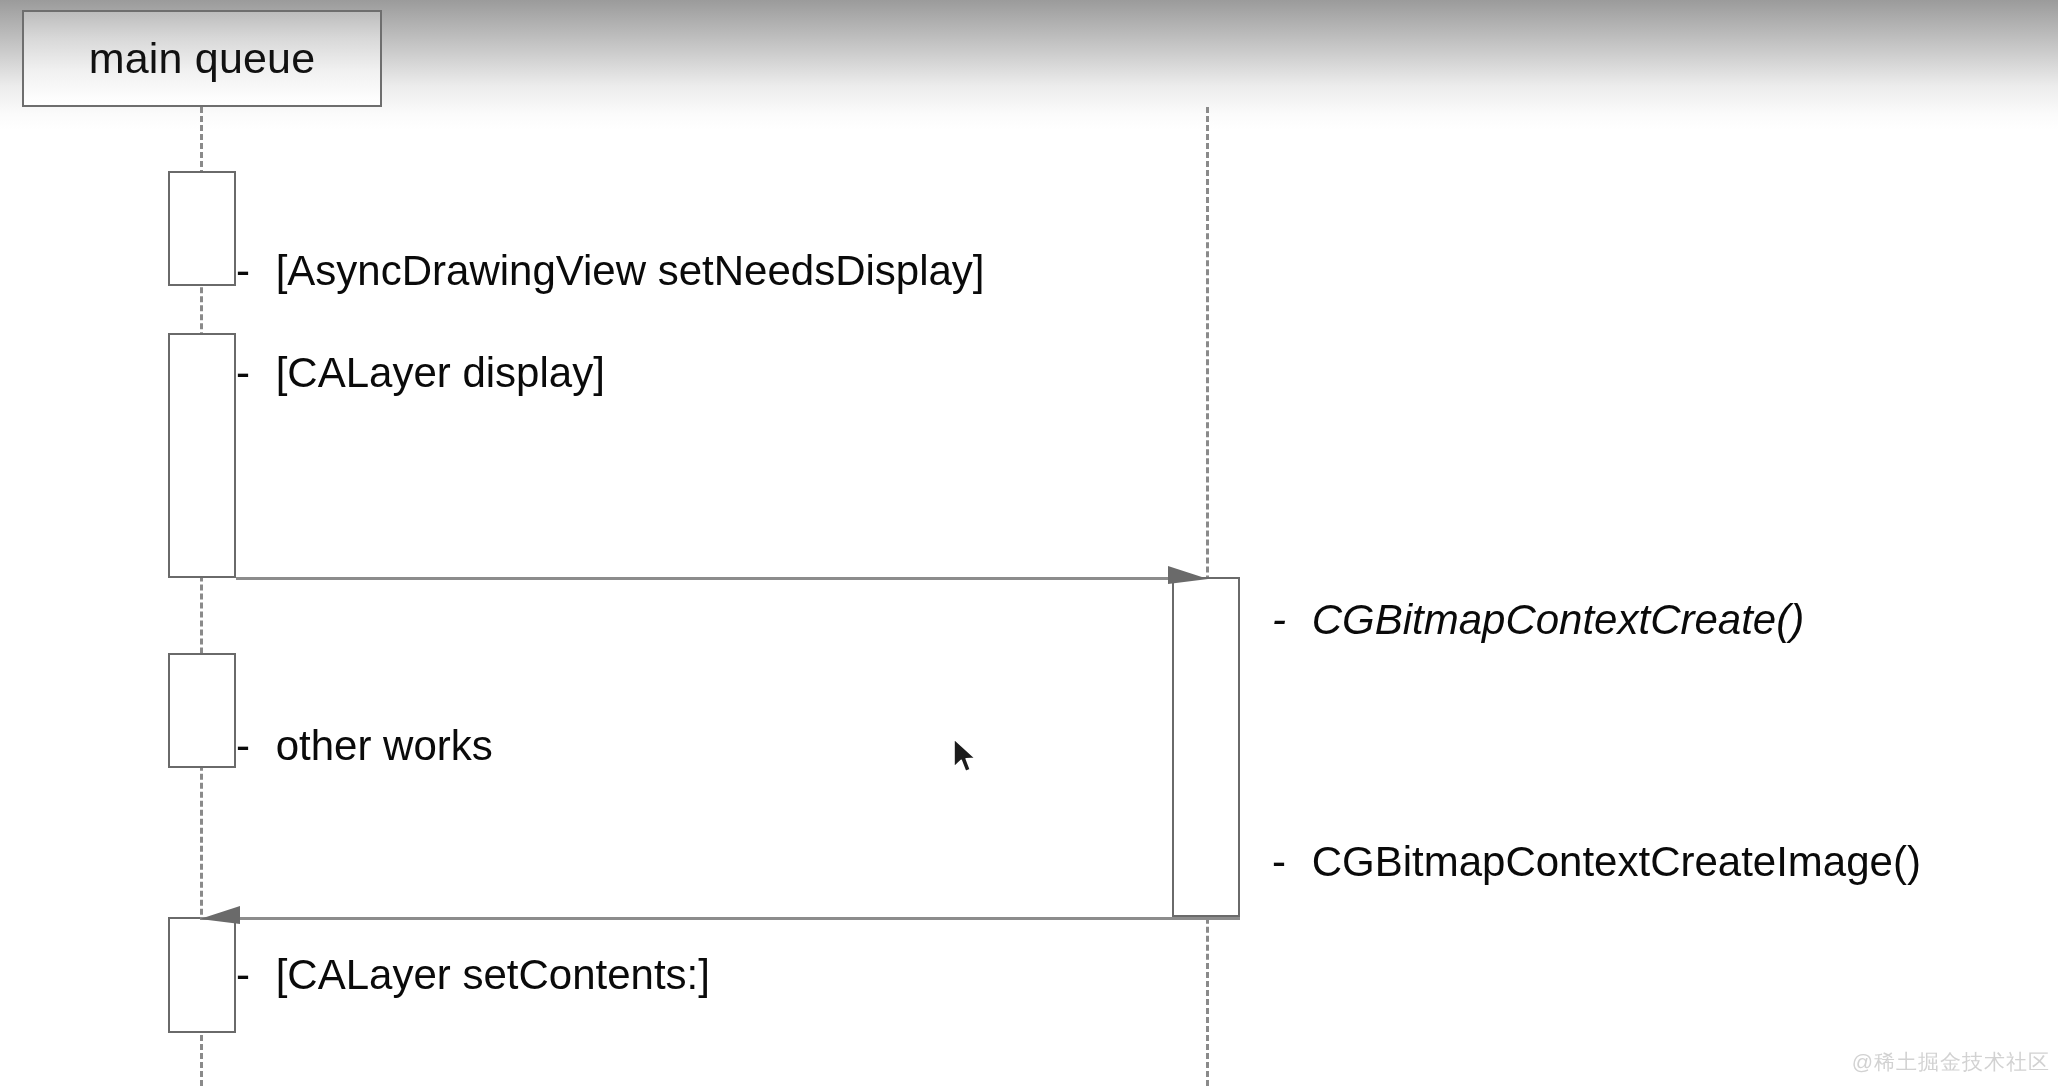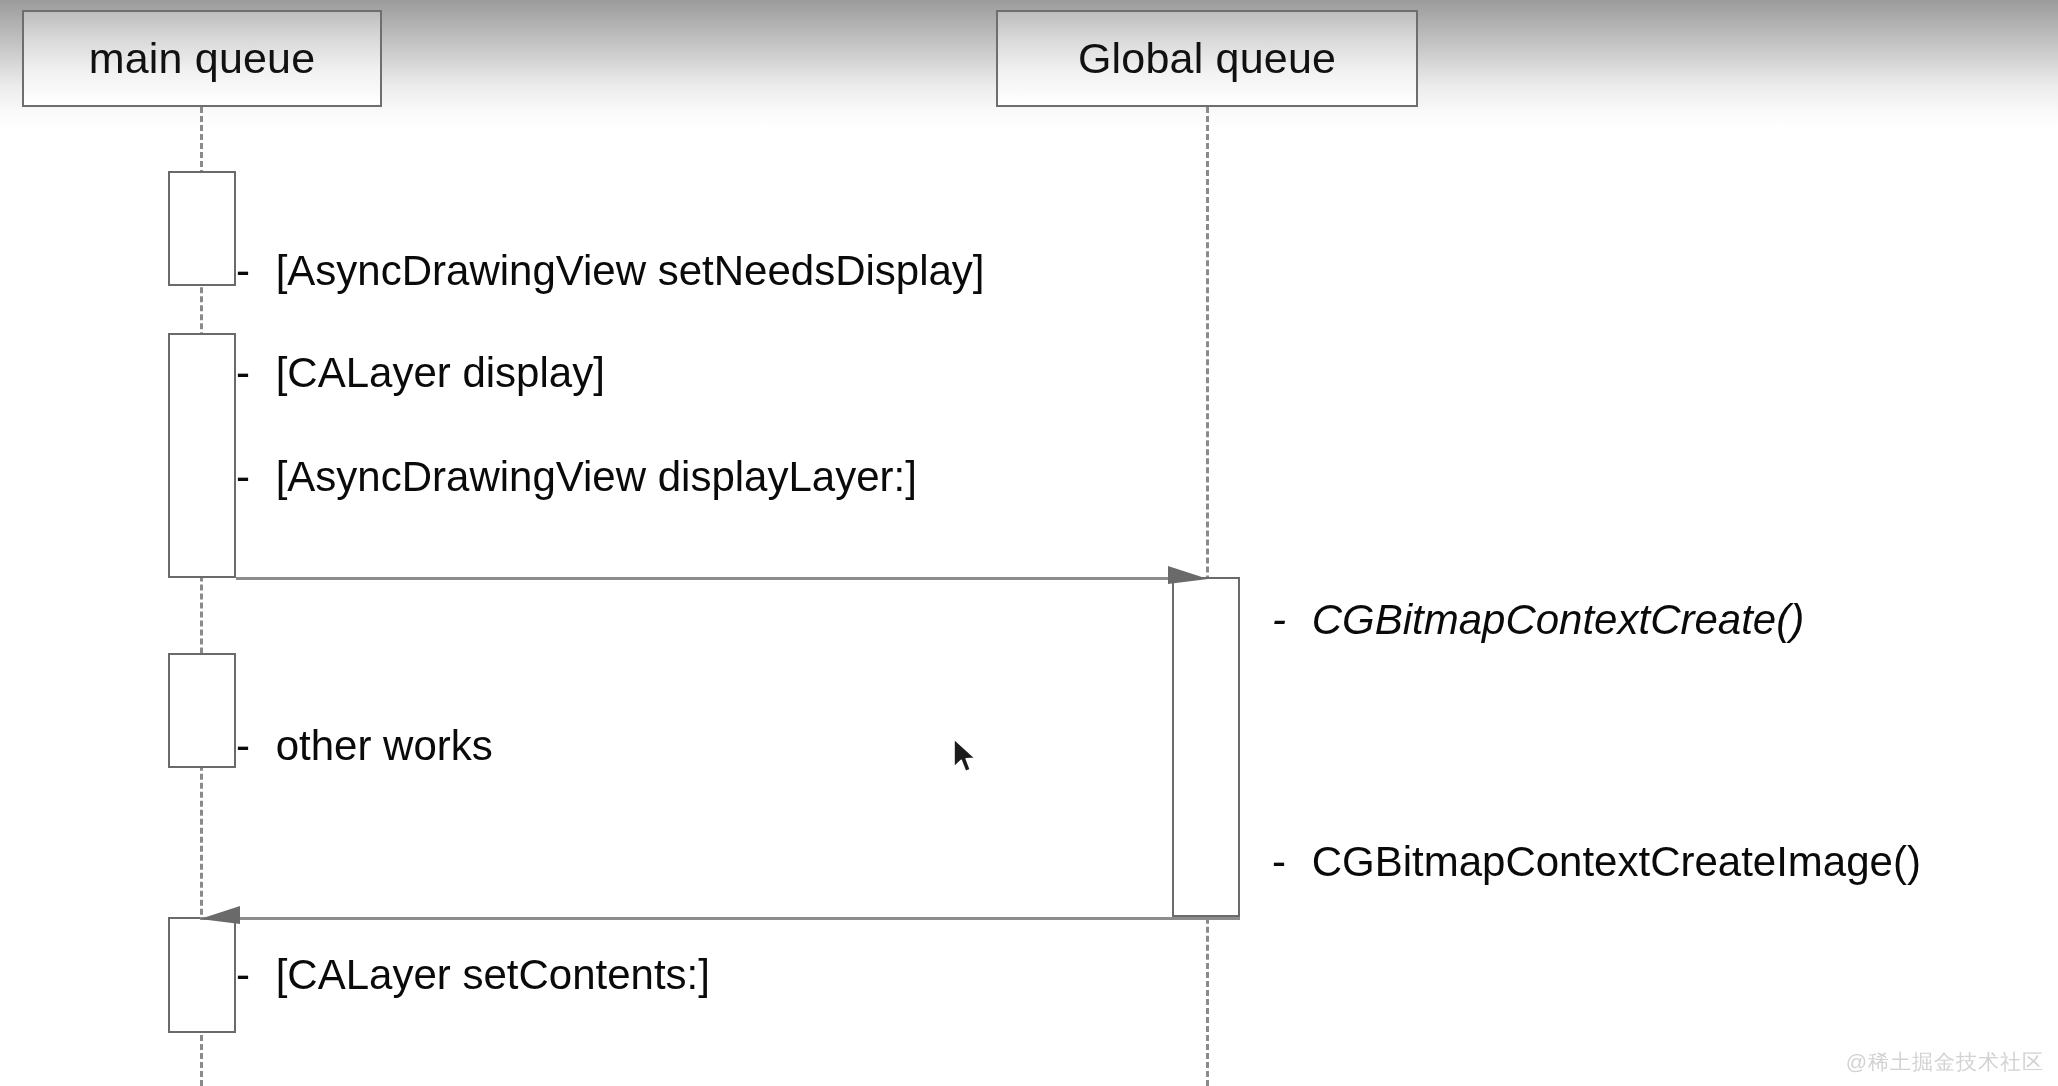--- a/index.html
+++ b/index.html
@@ -90,42 +90,39 @@
   
   #cursor {
     position: absolute;
     width: 26px;
     height: 38px;
     pointer-events: none;
   }
   
   #watermark {
     position: absolute;
-    right: 14px;
+    right: 8px;
     bottom: 10px;
     font-size: 21px;
     color: #d2d2d2;
     white-space: nowrap;
     letter-spacing: 1px;
   }
 </style>
 </head>
 <body>
 
 <div id="stage">
 
   <div id="top-gradient"></div>
 
   <div class="participant-box" style="left:22px; top:10px; width:360px; height:97px;">
     <span class="participant-label">main queue</span>
   </div>
 
-  <div class="participant-box" style="left:996px; top:10px; width:422px; height:97px;">
-    <span class="participant-label">Global queue</span>
-  </div>
 
   <div class="lifeline" style="left:200px; top:107px; height:979px;"></div>
   <div class="lifeline" style="left:1206px; top:107px; height:979px;"></div>
 
   <div class="activation" style="left:168px; top:171px; width:68px; height:115px;"></div>
 
   <div class="activation" style="left:168px; top:333px; width:68px; height:245px;"></div>
 
   <div class="activation" style="left:168px; top:653px; width:68px; height:115px;"></div>
 
@@ -142,24 +139,20 @@
   <div class="step-text" style="left:236px; top:210px;margin-top:40px;">
     <span style="margin-right: 14px;">-</span>
     <span>[AsyncDrawingView setNeedsDisplay]</span>
   </div>
 
   <div class="step-text" style="left:236px; top:352px;">
     <span style="margin-right: 14px;">-</span>
     <span>[CALayer display]</span>
   </div>
 
-  <div class="step-text" style="left:236px; top:456px;">
-    <span style="margin-right: 14px;">-</span>
-    <span>[AsyncDrawingView displayLayer:]</span>
-  </div>
 
   <div class="step-text" style="left:236px; top:690px;margin-top:35px;">
     <span style="margin-right: 14px;">-</span>
     <span>other works</span>
   </div>
 
   <div class="step-text" style="left:236px; top:954px;">
     <span style="margin-right: 14px;">-</span>
     <span>[CALayer setContents:]</span>
   </div>

